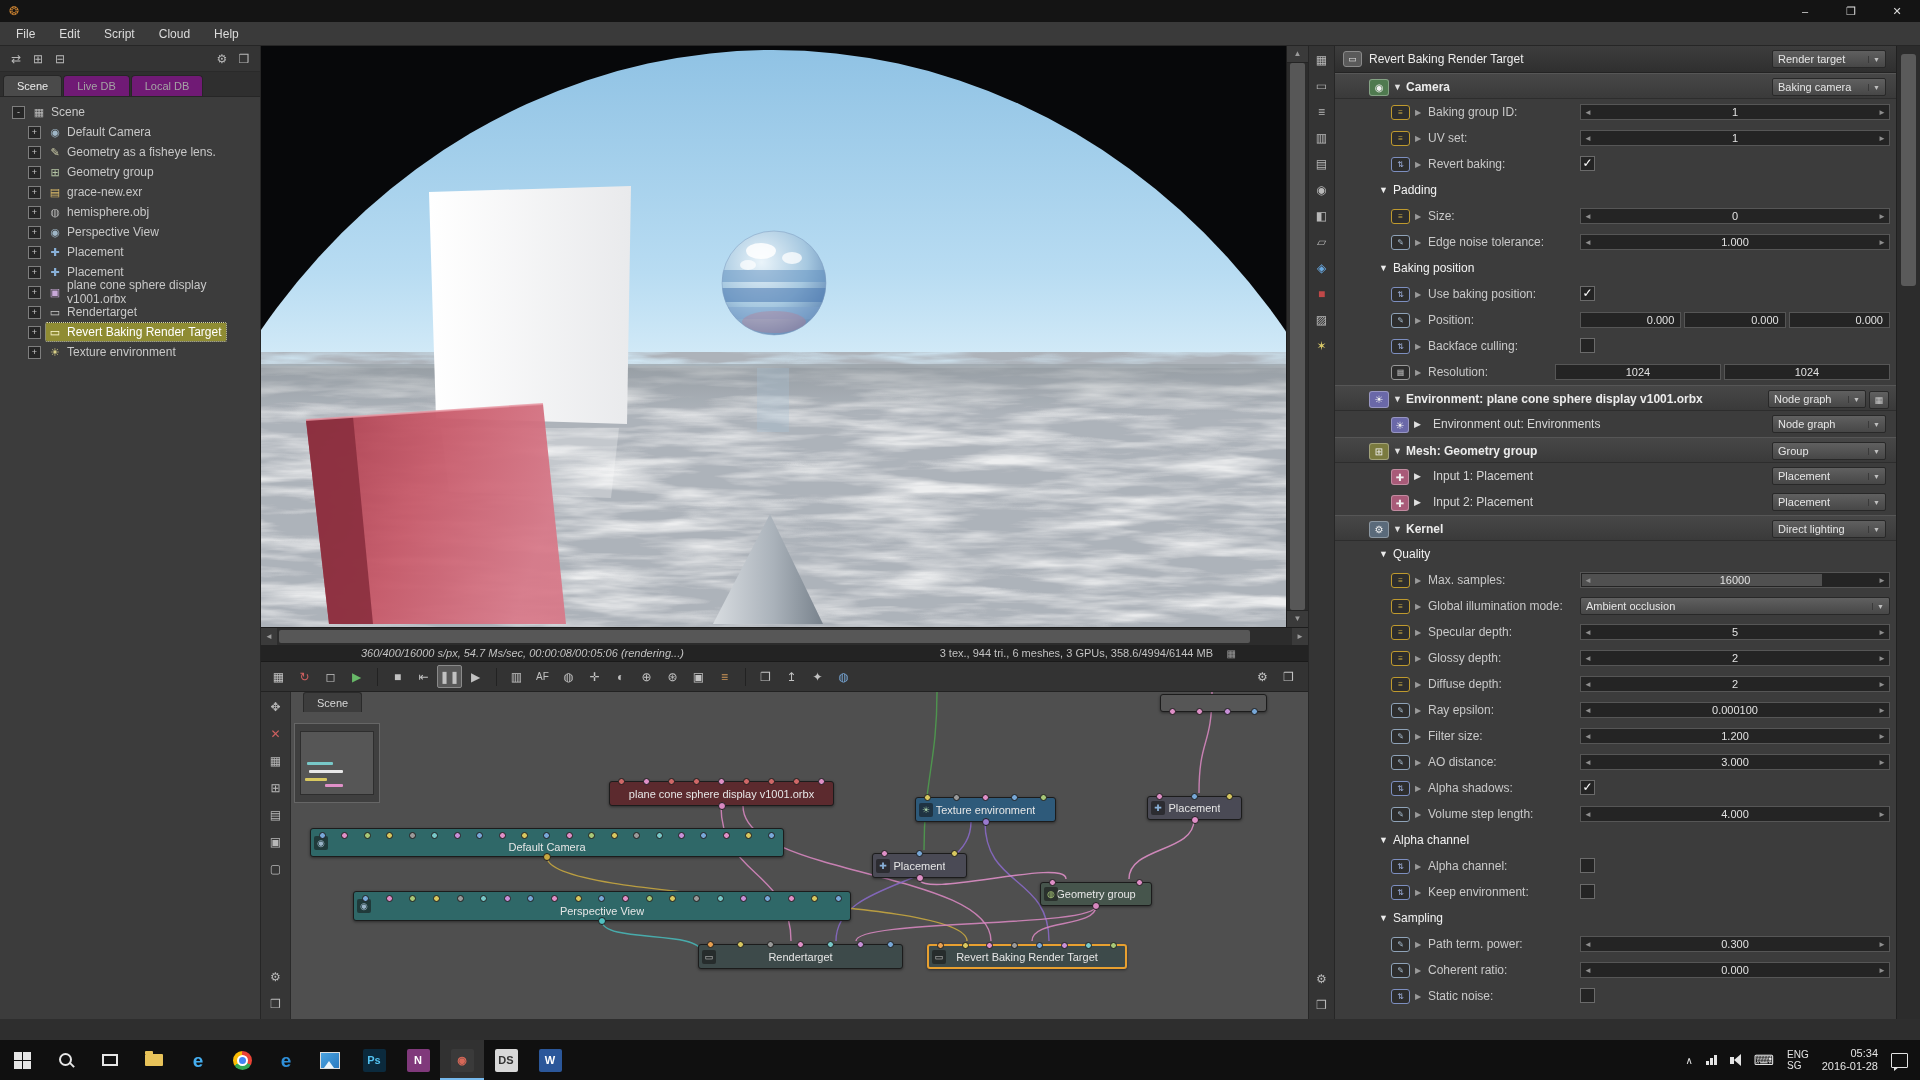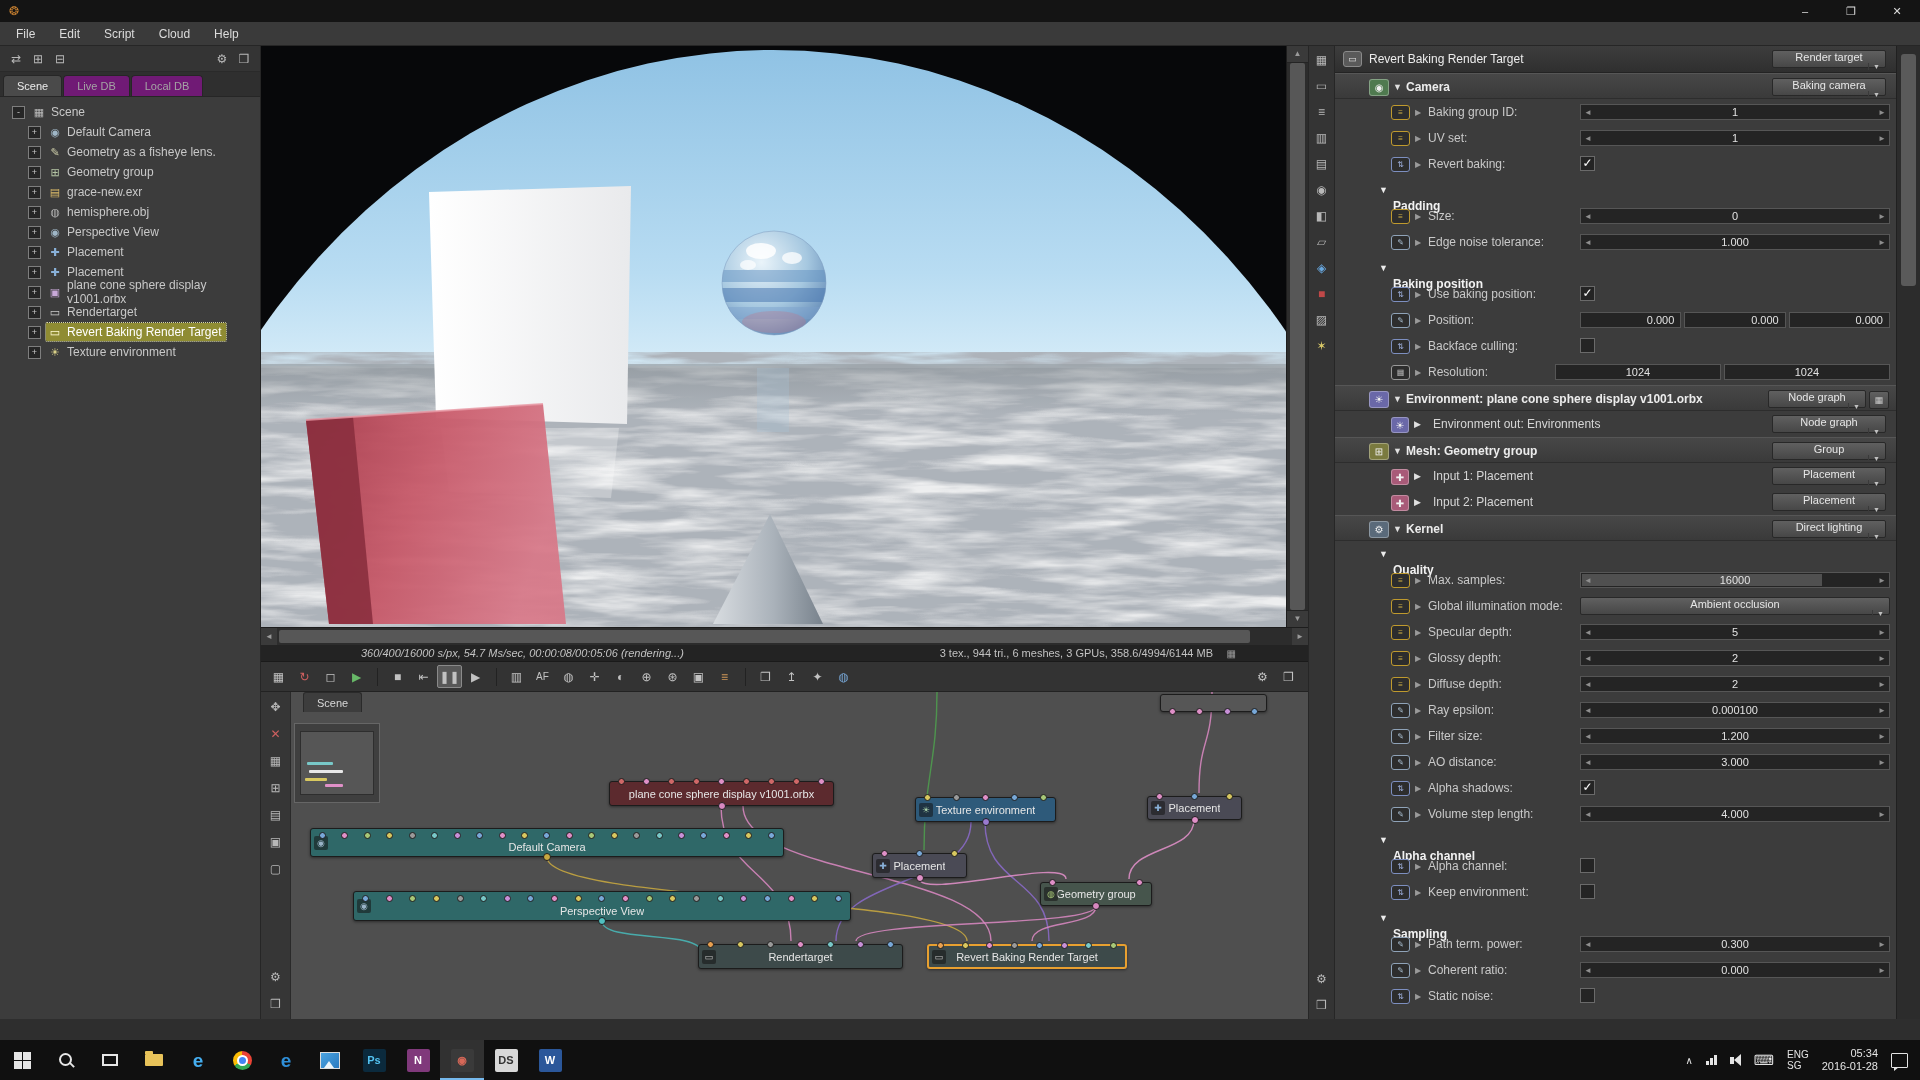--- a/index.html
+++ b/index.html
@@ -69,21 +69,21 @@
   .pin{width:7px;height:7px;border-radius:50%;border:1px solid #1e1e1e;box-sizing:border-box;}
   .outpin{position:absolute;bottom:-5px;left:50%;transform:translateX(-50%);width:8px;height:8px;border-radius:50%;border:1px solid #1e1e1e;box-sizing:border-box;}
   
   #right-strip{position:absolute;left:1308px;top:46px;width:27px;height:973px;background:#343434;border-left:1px solid #262626;border-right:1px solid #262626;box-sizing:border-box;display:flex;flex-direction:column;align-items:center;padding:4px 0;gap:6px;}
   #right-strip .spacer{flex:1;}
   
   #inspector{position:absolute;left:1335px;top:46px;width:561px;height:973px;background:#3c3c3c;overflow:hidden;}
   #insp-title{height:26px;background:linear-gradient(#3d3d3d,#2f2f2f);border-bottom:1px solid #232323;display:flex;align-items:center;padding-left:8px;position:relative;}
   #insp-title .t-ico{width:17px;height:14px;border-radius:3px;background:#5a5a5a;border:1px solid #8a8a8a;color:#e0e0e0;font-size:9px;display:flex;align-items:center;justify-content:center;}
   #insp-title .t-label{margin-left:7px;font-size:12px;color:#ececec;}
-  .dd{background:linear-gradient(#606060,#474747);border:1px solid #282828;border-radius:2px;display:flex;align-items:center;padding:0 5px;font-size:11px;color:#e6e6e6;box-sizing:border-box;flex-direction:column;}
+  .dd{background:linear-gradient(#606060,#474747);border:1px solid #282828;border-radius:2px;display:flex;align-items:center;padding:0 5px;font-size:11px;color:#e6e6e6;box-sizing:border-box;}
   .darr{margin-left:auto;font-size:7px;color:#c0c0c0;padding-left:4px;border-left:1px solid #3a3a3a;}
   .hdd{position:absolute;right:10px;top:4px;width:114px;height:18px;}
   .hdd.narrow{right:30px;width:98px;}
   .extra-btn{position:absolute;right:7px;top:5px;width:18px;height:16px;background:linear-gradient(#606060,#474747);border:1px solid #282828;border-radius:2px;color:#c8c8c8;font-size:9px;display:flex;align-items:center;justify-content:center;}
   #insp-rows{position:relative;}
   .insp-row{height:26px;position:relative;}
   .insp-row.node-header{background:linear-gradient(#474747,#3a3a3a);border-top:1px solid #565656;border-bottom:1px solid #2d2d2d;box-sizing:border-box;}
   .gicon{position:absolute;left:34px;top:5px;width:18px;height:15px;border-radius:3px;border:1px solid rgba(255,255,255,.3);color:#f0f0f0;font-size:10px;display:flex;align-items:center;justify-content:center;}
   .node-sub .gicon{left:56px;width:16px;height:14px;top:6px;}
   .hcaret{position:absolute;left:58px;top:8px;font-size:9px;color:#e0e0e0;}
@@ -102,21 +102,21 @@
   .ctrl-slider .sval{position:relative;font-size:11px;color:#e2e2e2;z-index:1;}
   .sarr{position:absolute;top:50%;transform:translateY(-50%);font-size:8px;color:#8e8e8e;z-index:1;}
   .sarr.l{left:3px;}.sarr.r{right:3px;}
   .ctrl-cb{position:absolute;left:245px;top:5px;width:15px;height:15px;background:#242424;border:1px solid #6a6a6a;box-sizing:border-box;color:#fff;font-size:12px;line-height:13px;text-align:center;}
   .ctrl-triple{position:absolute;left:245px;right:6px;top:5px;height:16px;display:flex;gap:3px;}
   .ctrl-triple.ctrl-res{left:220px;}
   .vbox{flex:1;background:#242424;border:1px solid #565656;box-sizing:border-box;font-size:11px;color:#e2e2e2;display:flex;align-items:center;justify-content:flex-end;padding-right:6px;}
   .ctrl-res .vbox{justify-content:center;padding-right:0;}
   .ctrl-dd{position:absolute;left:245px;right:6px;top:4px;height:18px;}
   .scaret{position:absolute;left:44px;top:8px;font-size:9px;color:#ececec;}
-  .sec-label{position:absolute;left:58px;top:22px;font-size:12px;font-weight:bold;color:#f2f2f2;}
+  .sec-label{position:absolute;left:58px;top:6px;font-size:12px;font-weight:normal;color:#f2f2f2;}
   .insp-row.buttons{display:flex;align-items:center;padding-left:44px;gap:7px;box-sizing:border-box;}
   .ibtn{height:18px;padding:0 10px;background:linear-gradient(#606060,#474747);border:1px solid #282828;border-radius:2px;font-size:11px;color:#e0e0e0;display:flex;align-items:center;}
   #insp-scroll{position:absolute;left:1896px;top:46px;width:24px;height:973px;background:#2c2c2c;border-left:1px solid #202020;box-sizing:border-box;}
   #insp-thumb{position:absolute;left:4px;right:4px;top:8px;height:232px;background:#5a5a5a;border-radius:3px;}
   
   #bottombar{position:absolute;left:0;top:1019px;width:1920px;height:21px;background:#262626;border-top:1px solid #191919;box-sizing:border-box;font-size:11px;}
   #olive{position:absolute;left:1482px;top:3px;display:flex;gap:6px;align-items:center;}
   #olive .lbl{color:#cfcfcf;} #olive .ok{color:#3fd43f;} #olive .act{margin-left:22px;color:#cfcfcf;}
   
   #taskbar{position:absolute;left:0;top:1040px;width:1920px;height:40px;background:#101010;display:flex;align-items:stretch;}

